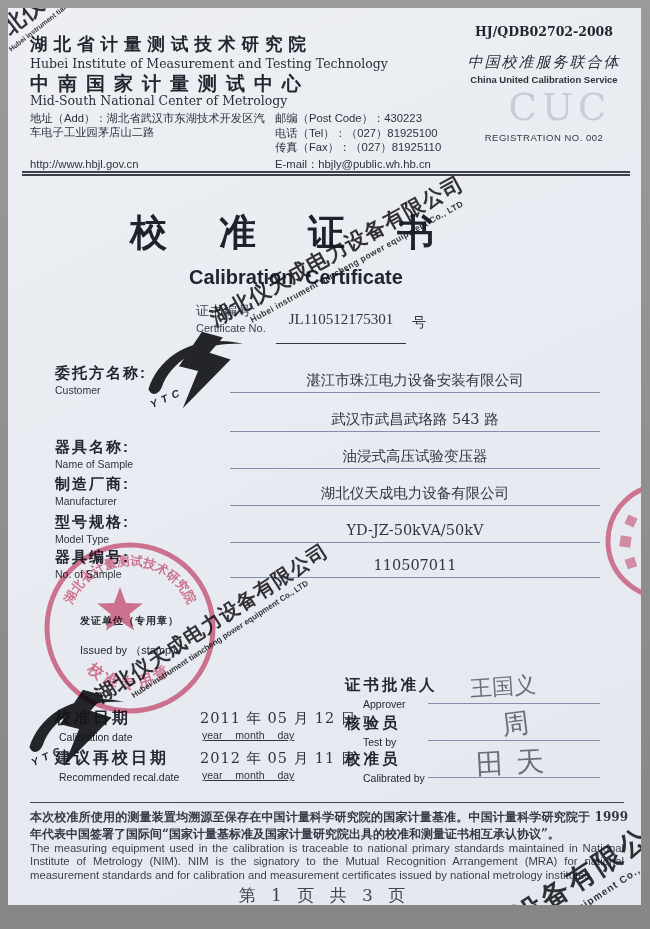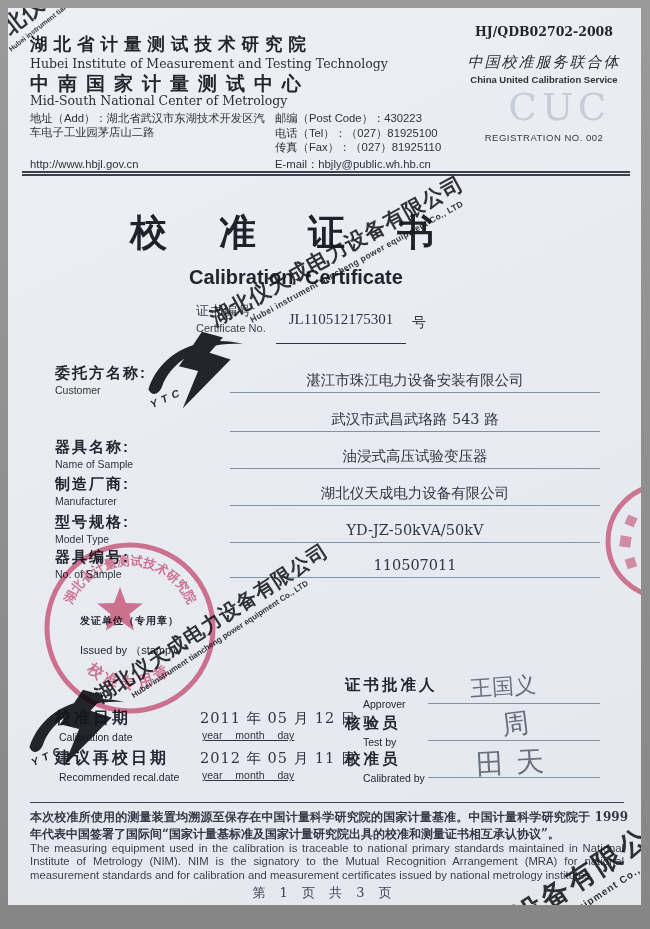--- a/index.html
+++ b/index.html
@@ -61,21 +61,21 @@
   .slabel { left:337px; color:#24272f; }
   .slabel .cn { font-size:15.5px; font-weight:bold; letter-spacing:3px; }
   .slabel .en { font-size:10.5px; margin-top:2px; margin-left:18px; }
   .sline { left:420px; width:172px; height:0; border-bottom:1.2px solid #8290aa; }
   .sig { font-family:"DejaVu Sans",sans-serif; color:#4d5666; opacity:.82; white-space:nowrap; }
 
   
   .foot-line { left:22px; top:794px; width:594px; height:0; border-top:1.5px solid #3e434e; }
   .foot-cn { left:22px; top:801px; width:598px; font-size:12px; font-weight:600; line-height:1.42; color:#333846; font-family:"DejaVu Serif",serif; text-align:justify; }
   .foot-en { left:22px; top:834px; width:594px; font-size:11.3px; line-height:1.18; color:#3a3f4b; text-align:justify; }
-  .page-ind { left:0; top:876px; width:633px; text-align:center; font-size:13px; letter-spacing:5px; color:#3e4453; font-family:"DejaVu Serif",serif; }
+  .page-ind { left:0; top:876px; width:633px; text-align:center; font-size:17px; letter-spacing:5px; color:#3e4453; font-family:"DejaVu Serif",serif; }
 
   
   .wm { transform-origin:0 0; color:#17171d; opacity:.88; white-space:nowrap; }
   .wm .wm-cn { display:block; font-weight:bold; letter-spacing:1px; }
   .wm .wm-en { display:block; font-weight:bold; }
   .wm-main { left:197px; top:300px; transform:rotate(-29deg); }
   .wm-main .wm-cn { font-size:21px; }
   .wm-main .wm-en { font-size:8.5px; margin-left:34px; letter-spacing:.4px; }
   .wm-left { left:82px; top:678px; transform:rotate(-33deg); }
   .wm-left .wm-cn { font-size:20px; }

